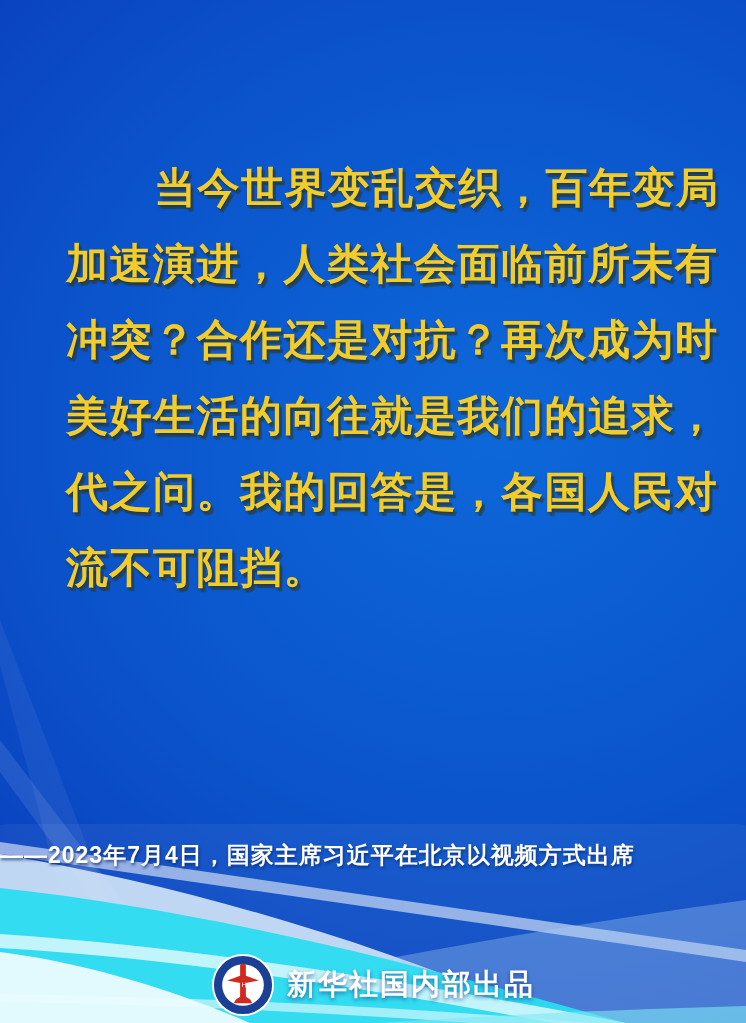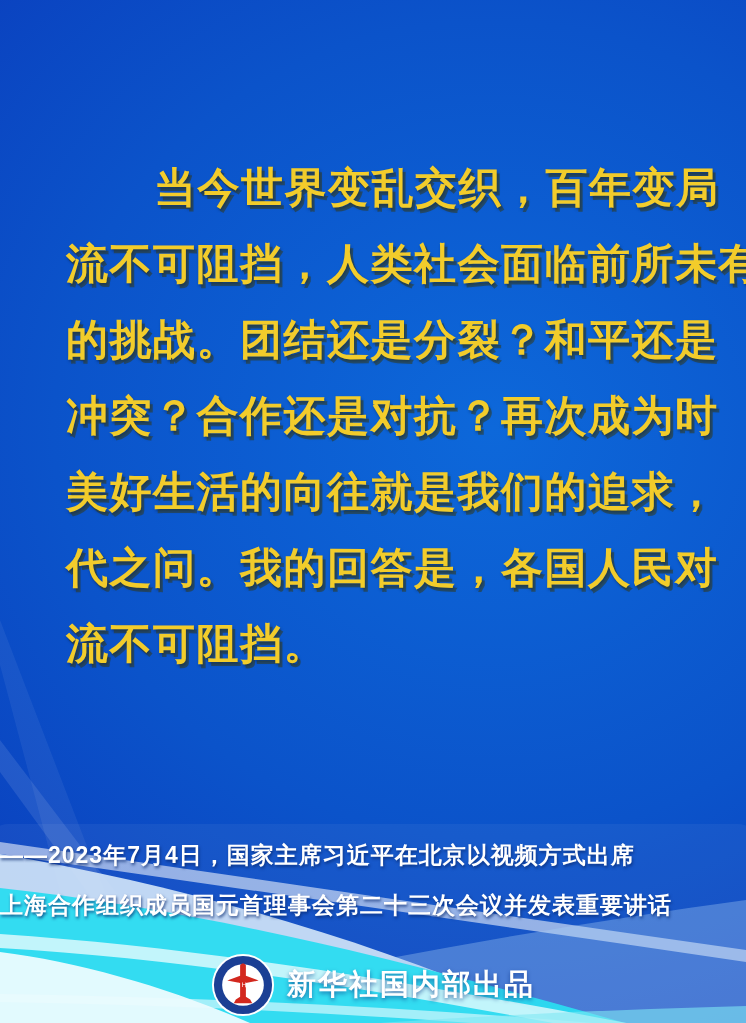--- a/index.html
+++ b/index.html
@@ -70,31 +70,29 @@
 
     <path d="M0,934 C240,950 490,996 746,1046 L746,1060 C490,1010 240,962 0,948 Z" fill="#ffffff" opacity="0.70"></path>
     <path d="M0,994 C250,998 510,1012 746,1038 L746,1048 C510,1022 250,1006 0,1002 Z" fill="#ffffff" opacity="0.55"></path>
 
     <path d="M0,952 C80,962 170,988 250,1023 L0,1023 Z" fill="#ecfbfe" opacity="0.95"></path>
     <path d="M746,1006 C600,1010 480,1016 380,1023 L746,1023 Z" fill="#7fe8f4" opacity="0.6"></path>
   </svg>
 
   <div class="quote">
     <div class="quote-line indent">当今世界变乱交织，百年变局</div>
-    <div class="quote-line">流不可阻挡，人类社会面临前所未有</div>
-    <div class="quote-line">的挑战。团结还是分裂？和平还是</div>
+    <div class="quote-line">加速演进，人类社会面临前所未有</div>
     <div class="quote-line">冲突？合作还是对抗？再次成为时</div>
     <div class="quote-line">美好生活的向往就是我们的追求，</div>
     <div class="quote-line">代之问。我的回答是，各国人民对</div>
     <div class="quote-line">流不可阻挡。</div>
   </div>
 
   <div class="attribution">
     <div>——2023年7月4日，国家主席习近平在北京以视频方式出席</div>
-    <div>上海合作组织成员国元首理事会第二十三次会议并发表重要讲话</div>
   </div>
 
   <div class="footer">
     <svg class="logo" viewBox="-33 -33 66 66">
       <circle cx="0" cy="0" r="32" fill="#ffffff"></circle>
       <circle cx="0" cy="0" r="30" style="fill:var(--logo-ring)"></circle>
       <circle cx="0" cy="0" r="21.5" fill="#ffffff"></circle>
       <g transform="scale(1.35)" style="fill:var(--logo-emblem)">
         <path d="M -2.2,-15 C -1,-17 1,-17 2.2,-15 L 2.2,-7 L 12,-3.5 L 2.2,-1.5 L 2.2,9 L 5.5,11 L 7,14 L -7,14 L -5.5,11 L -2.2,9 L -2.2,-1.5 L -12,-3.5 L -2.2,-7 Z"></path>
       </g>

